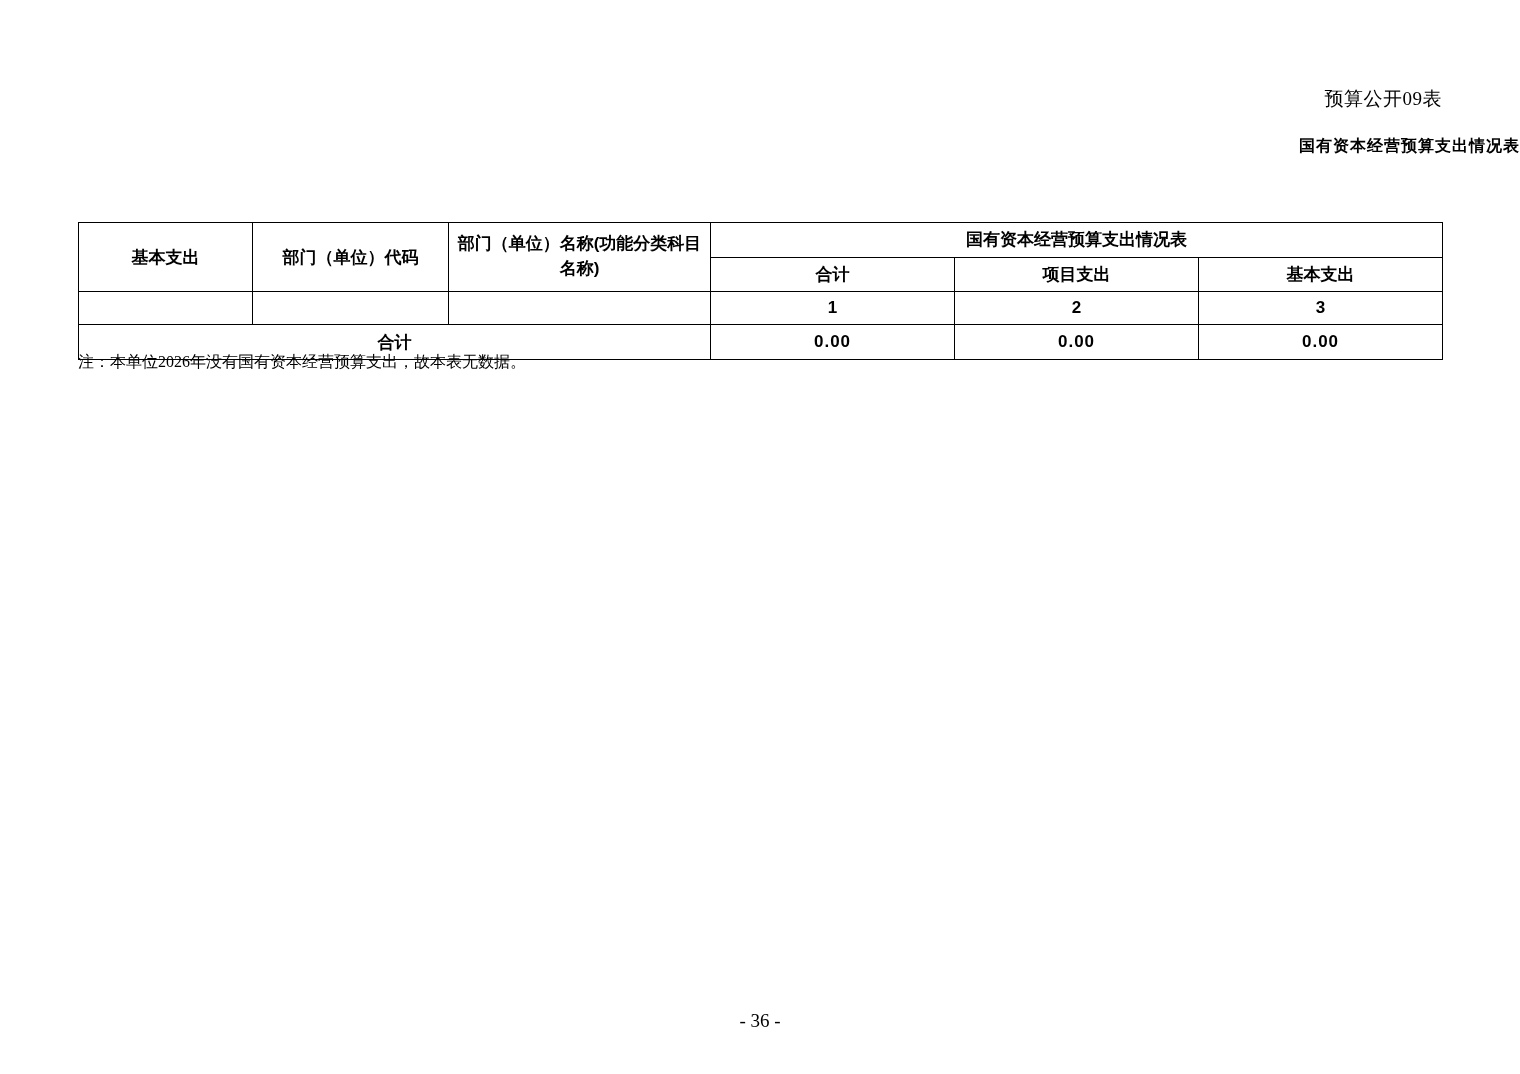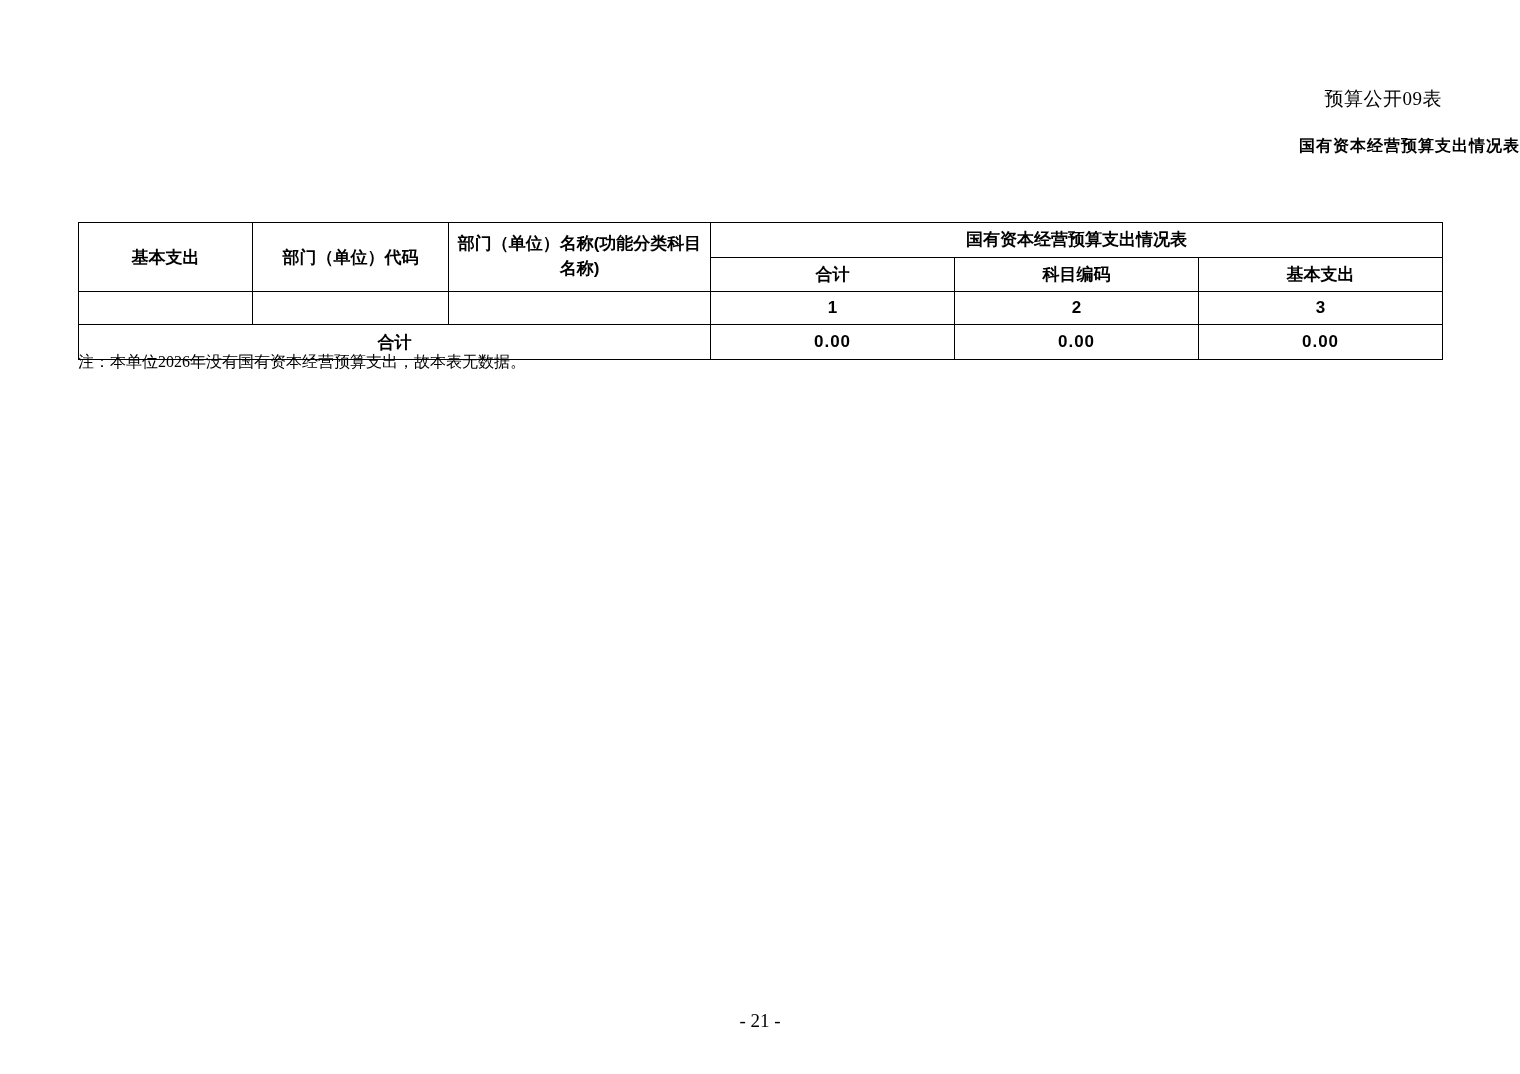--- a/index.html
+++ b/index.html
@@ -145,21 +145,21 @@
     </colgroup>
     <tbody>
       <tr>
         <td class="head-tall" rowspan="2">基本支出</td>
         <td class="head-tall" rowspan="2">部门（单位）代码</td>
         <td class="head-tall wrap-head" rowspan="2">部门（单位）名称(功能分类科目名称)</td>
         <td colspan="3">国有资本经营预算支出情况表</td>
       </tr>
       <tr>
         <td>合计</td>
-        <td>科目编码</td>
+        <td>项目支出</td>
         <td>基本支出</td>
       </tr>
       <tr>
         <td class="num-head"></td>
         <td class="num-head"></td>
         <td class="num-head"></td>
         <td class="num-head">1</td>
         <td class="num-head">2</td>
         <td class="num-head">3</td>
       </tr>
@@ -167,15 +167,15 @@
         <td class="total-label" colspan="3">合计</td>
         <td class="data-cell">0.00</td>
         <td class="data-cell">0.00</td>
         <td class="data-cell">0.00</td>
       </tr>
     </tbody>
   </table>
 
   <div class="note">注：本单位2026年没有国有资本经营预算支出，故本表无数据。</div>
 
-  <div class="page-num">- 21 -</div>
+  <div class="page-num">- 36 -</div>
 
 </div>
 
 </body></html>

